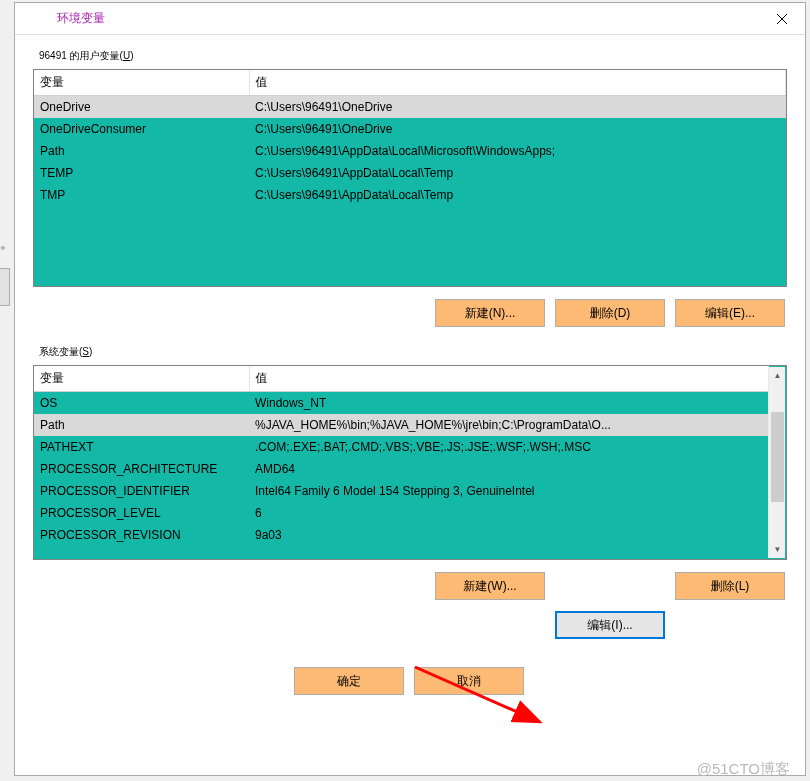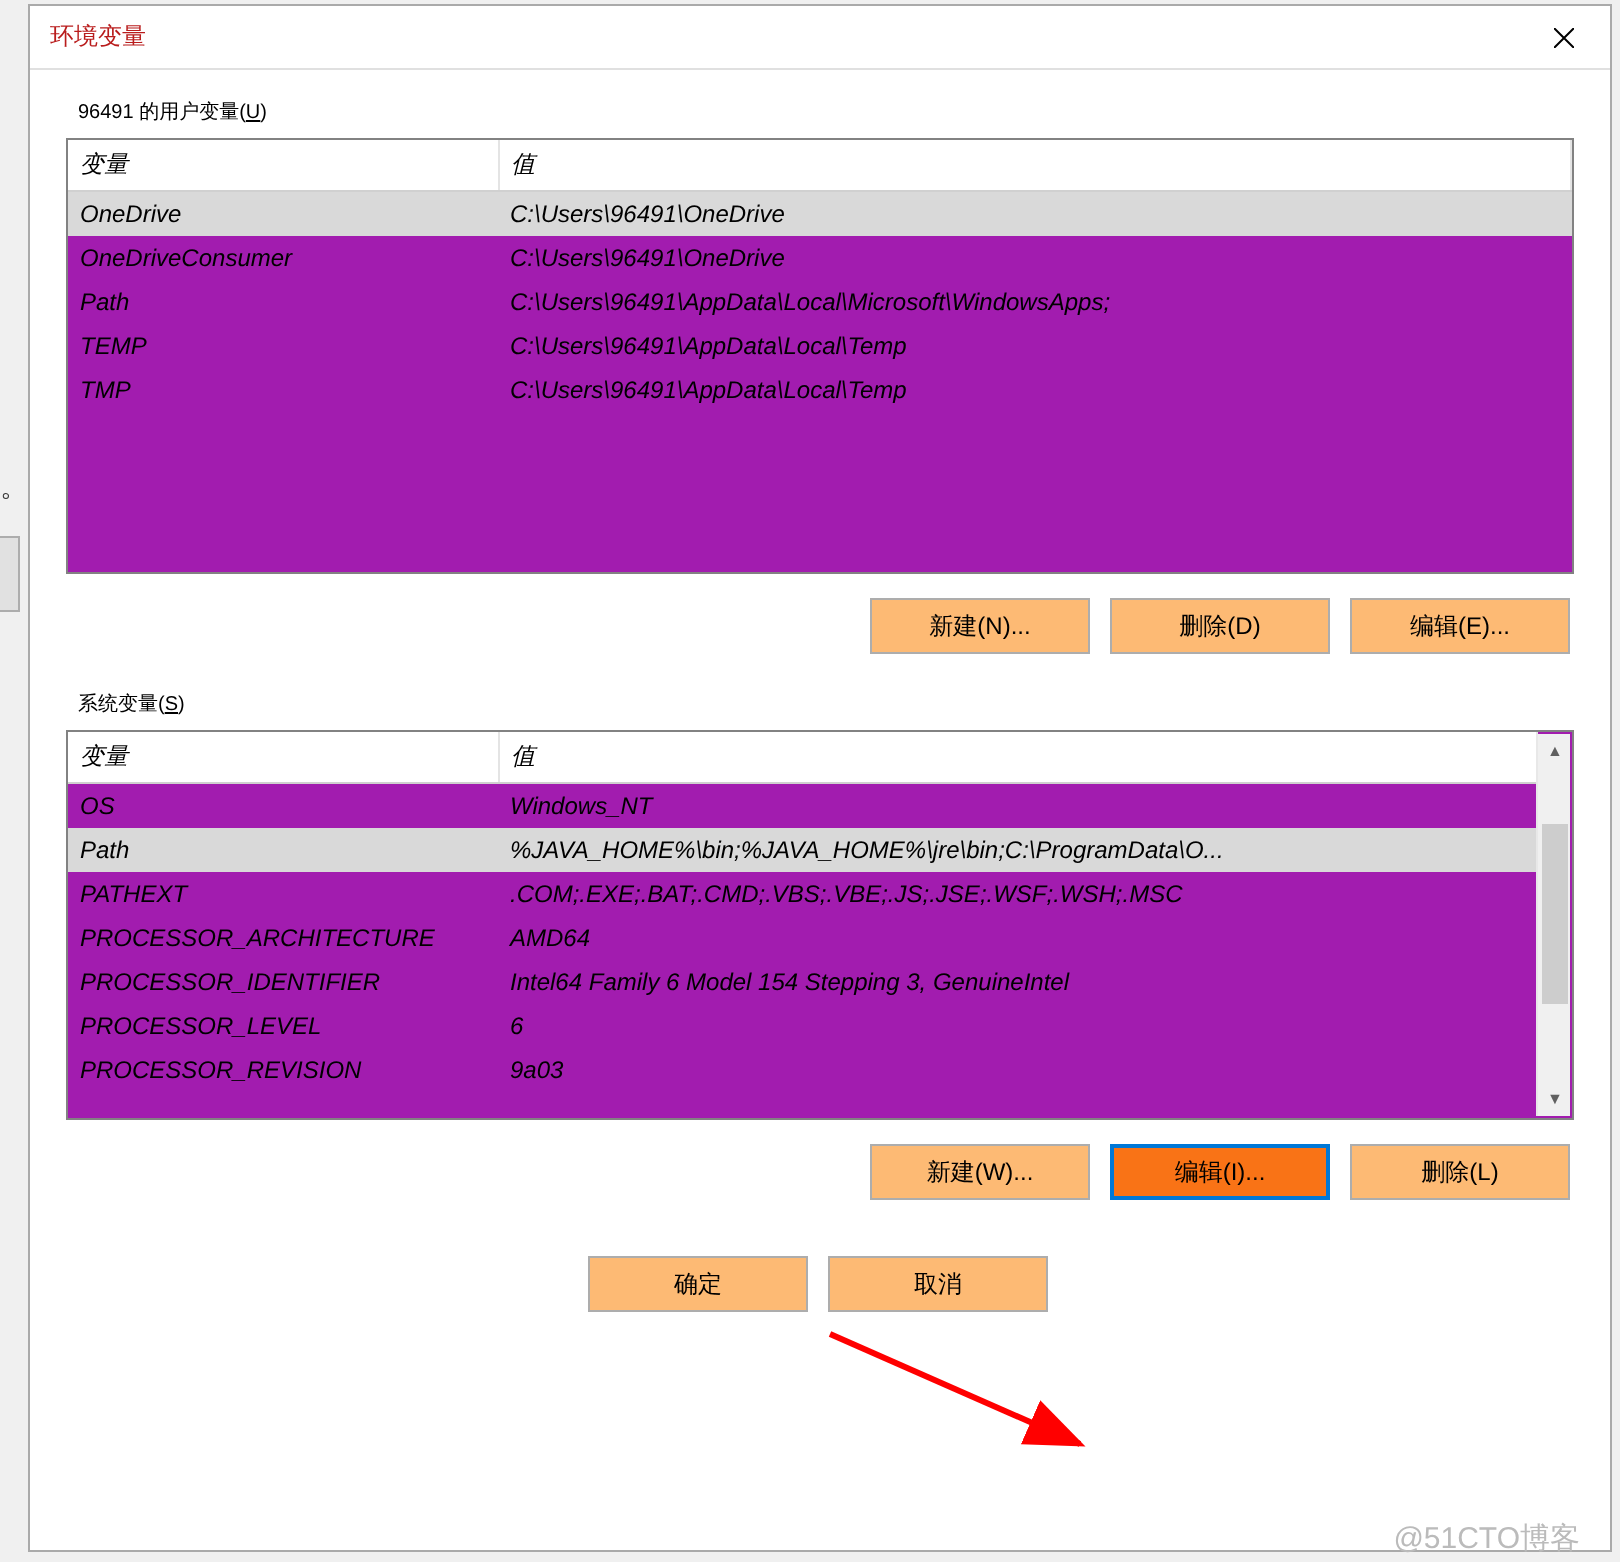--- a/index.html
+++ b/index.html
@@ -24,21 +24,22 @@
 .titlebar {
   display: flex;
   justify-content: space-between;
   align-items: center;
   height: 32px;
   padding-left: 10px;
   border-bottom: 1px solid #e0e0e0;
 }
 .titlebar .title {
   font-size: 12px;
-  color: #b91c1c;
+  color: #a21caf;
+  margin-left: 32px;
 }
 .close-btn {
   width: 46px;
   height: 32px;
   display: flex;
   align-items: center;
   justify-content: center;
   font-size: 14px;
   color: #000;
 }
@@ -50,23 +51,22 @@
 }
 .group-label {
   font-size: 10px;
   color: #000;
   margin-bottom: 6px;
   padding-left: 6px;
 }
 .group-label u { text-decoration: underline; }
 .table-wrap {
   border: 1px solid #828282;
-  background: #a21caf;
+  background: #14b8a6;
   position: relative;
-  font-style: italic;
 }
 .user-table-wrap { height: 218px; }
 .sys-table-wrap { height: 195px; }
 .tbl {
   width: 100%;
   border-collapse: collapse;
   table-layout: fixed;
   font-size: 12px;
 }
 .tbl th {
@@ -102,21 +102,21 @@
   height: 28px;
   border: 1px solid #adadad;
   background: #fdba74;
   font-size: 12px;
   padding: 0 12px;
   display: inline-flex;
   align-items: center;
   justify-content: center;
   cursor: pointer;
 }
-.btn.focused { border: 2px solid #0078d7; background: #f97316; }
+.btn.focused { border: 2px solid #0078d7; background: #e5e5e5; margin-top: 39px; }
 .dialog-buttons {
   display: flex;
   justify-content: center;
   gap: 10px;
   margin-top: 28px;
   padding-right: 2px;
 }
 .scroll-v {
   position: absolute;
   right: 1px;

